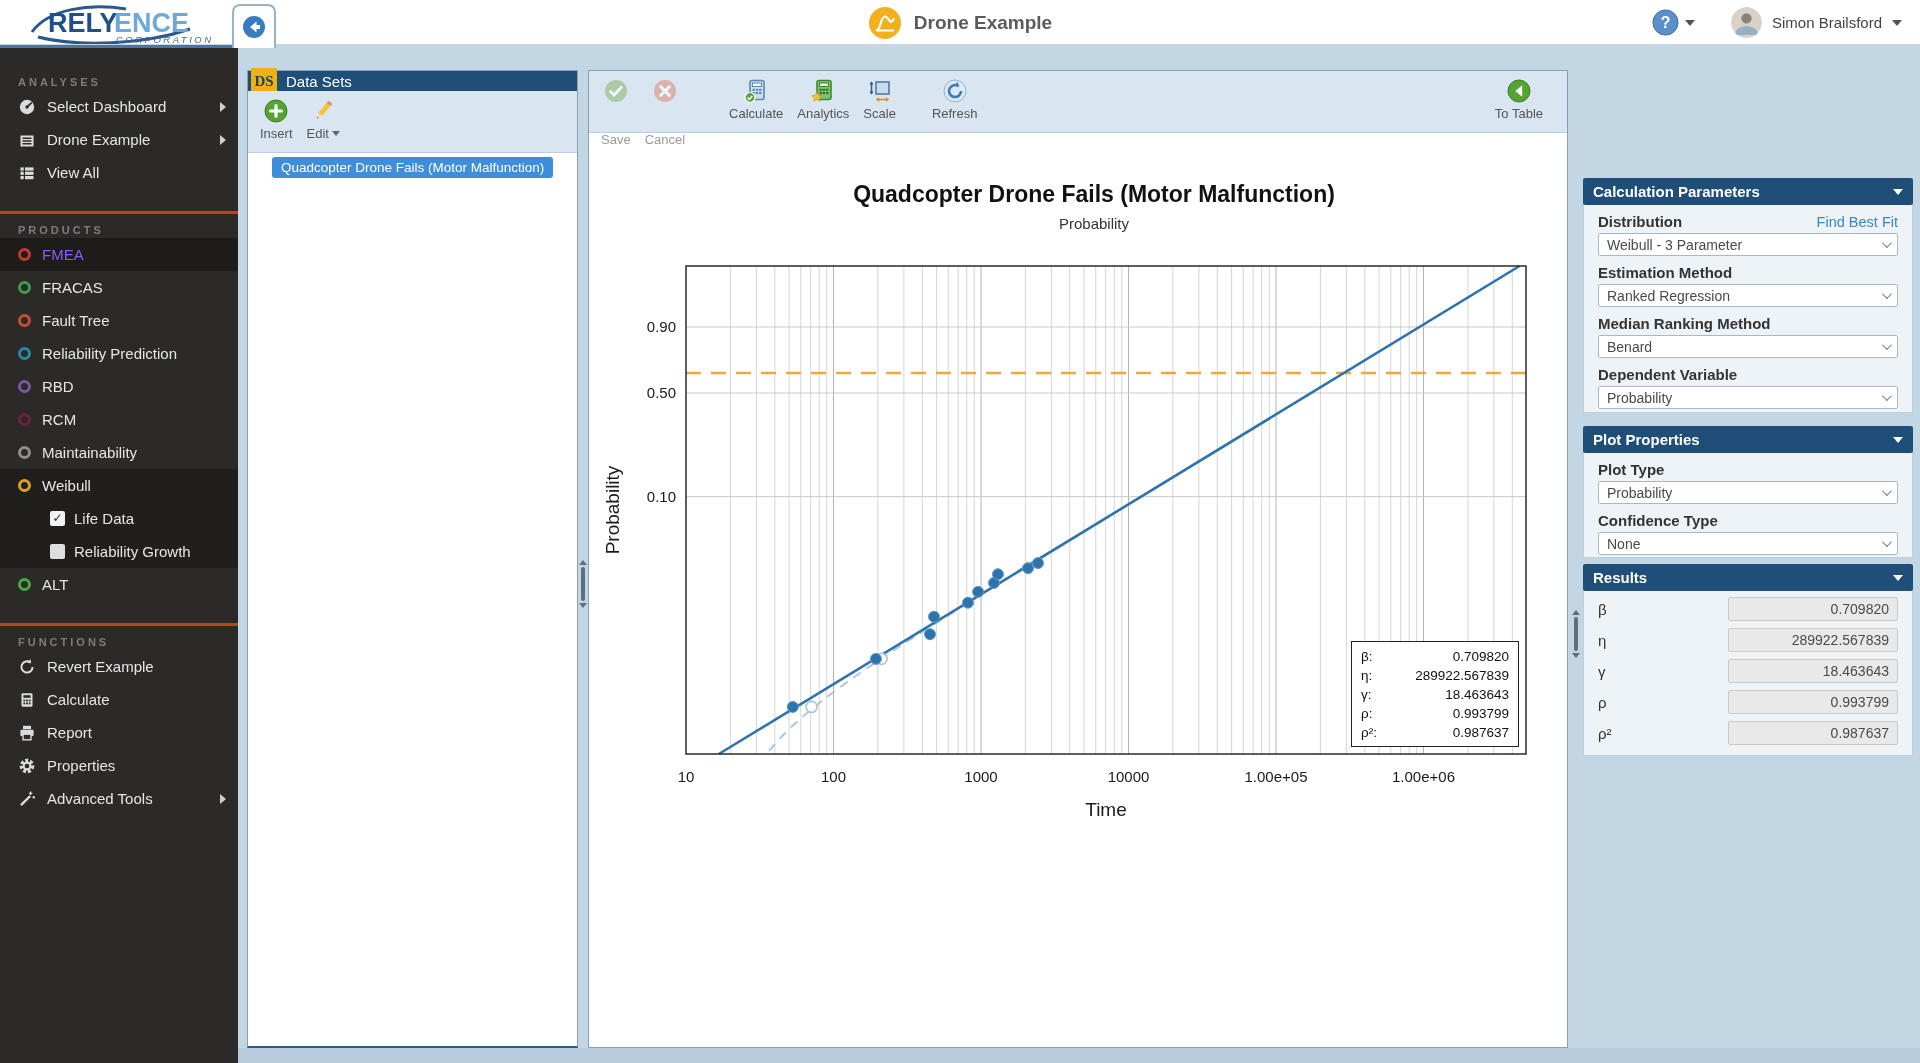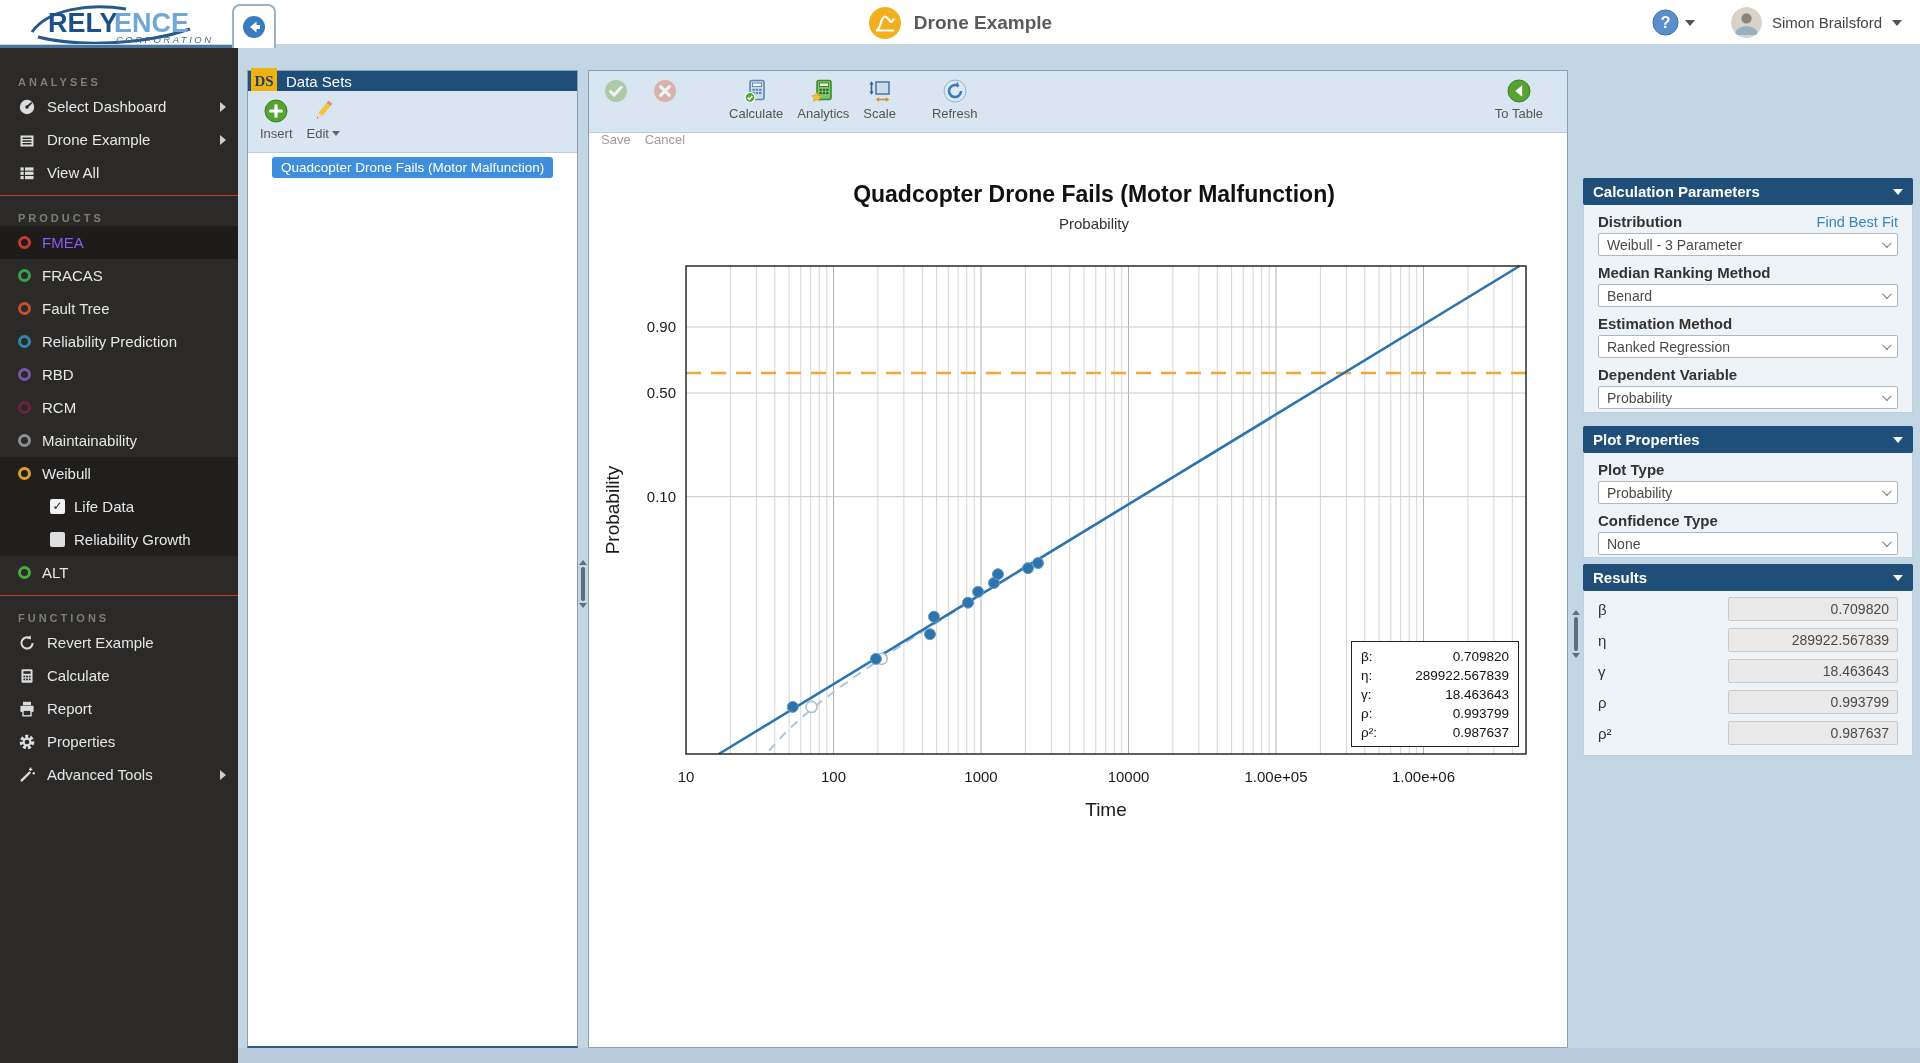--- a/index.html
+++ b/index.html
@@ -14,21 +14,21 @@
   .hdr-title{font-size:19px;font-weight:bold;color:#5b5b5b;}
   .hdr-right{position:absolute;right:18px;top:0;height:45px;display:flex;align-items:center;gap:10px;}
   .caret-down{width:0;height:0;border-left:5px solid transparent;border-right:5px solid transparent;border-top:6px solid #555;display:inline-block;}
   .user-name{font-size:15px;color:#444;}
   .help-wrap{display:flex;align-items:center;gap:5px;margin-right:26px;cursor:pointer;}
   .avatar{width:31px;height:31px;border-radius:50%;overflow:hidden;flex:none;}
 
   
   .sidebar{position:absolute;left:0;top:45px;width:238px;height:1018px;background:#2b2a28;border-top:3px solid #49759f;z-index:20;}
   .sb-sec{padding:12px 0 2px 18px;font-size:11px;font-weight:bold;letter-spacing:3px;color:#7d7d7d;margin-top:16px;}
-  .sb-sec.divided{border-top:1px solid #c2410c;margin-top:6px;padding-top:16px;}
+  .sb-sec.divided{border-top:3px solid #c2410c;margin-top:22px;padding-top:10px;}
   .sbi{height:33px;display:flex;align-items:center;padding:0 12px 0 18px;color:#e6e6e6;font-size:15px;cursor:pointer;position:relative;}
   .sbi .lab{flex:1;margin-left:11px;white-space:nowrap;}
   .sbi.active{background:#1d1c1b;}
   .sbi.active .lab{color:#8b5cf6;}
   .sb-group{background:#201f1e;}
   .sbi.sub{padding-left:50px;}
   .sbi.sub .lab{margin-left:9px;}
   .arrow-r{width:0;height:0;border-top:5px solid transparent;border-bottom:5px solid transparent;border-left:6px solid #cfcfcf;}
   .ring{width:13px;height:13px;border:3px solid #999;border-radius:50%;flex:none;}
   .sbicon{width:18px;height:18px;flex:none;display:inline-flex;}
@@ -536,30 +536,30 @@
         <div class="lrow">
           <span class="flabel">Distribution</span>
           <a class="linka">Find Best Fit</a>
         </div>
         <div class="select">
           <span>Weibull - 3 Parameter</span>
             <span class="chev"></span>
         </div>
       </div>
       <div class="fgroup">
+        <div class="flabel">Estimation Method</div>
+        <div class="select">
+          <span>Ranked Regression</span>
+            <span class="chev"></span>
+        </div>
+      </div>
+      <div class="fgroup">
         <div class="flabel">Median Ranking Method</div>
         <div class="select">
           <span>Benard</span>
-            <span class="chev"></span>
-        </div>
-      </div>
-      <div class="fgroup">
-        <div class="flabel">Estimation Method</div>
-        <div class="select">
-          <span>Ranked Regression</span>
             <span class="chev"></span>
         </div>
       </div>
       <div class="fgroup">
         <div class="flabel">Dependent Variable</div>
         <div class="select">
           <span>Probability</span>
             <span class="chev"></span>
         </div>
       </div>

